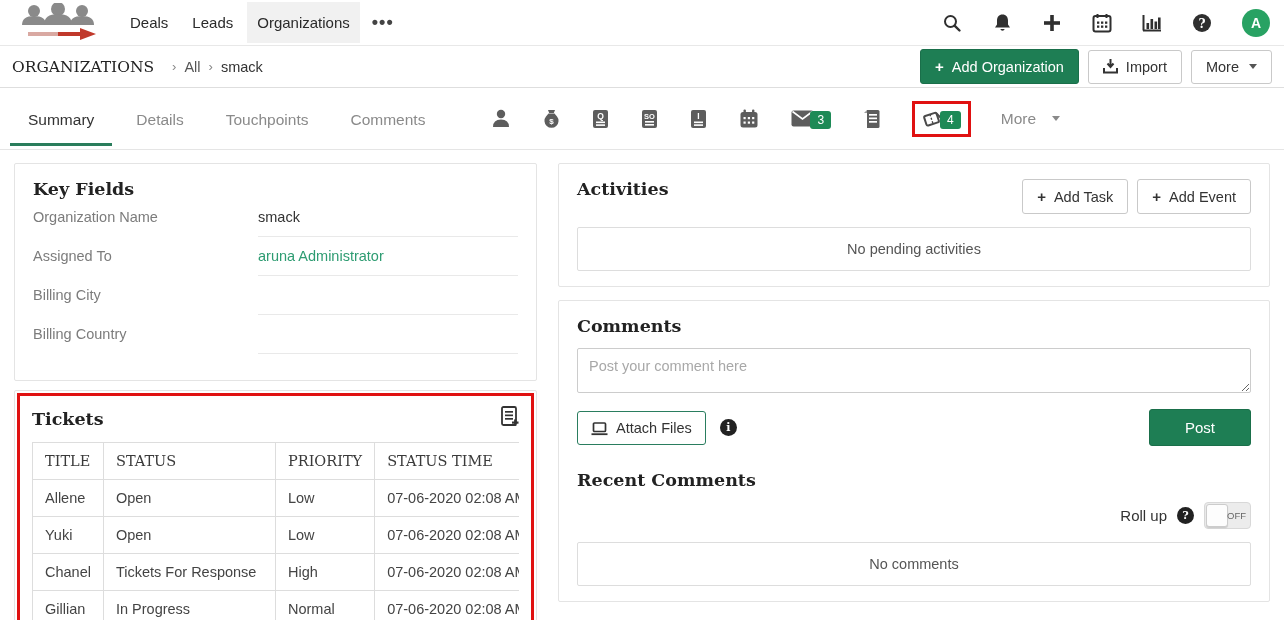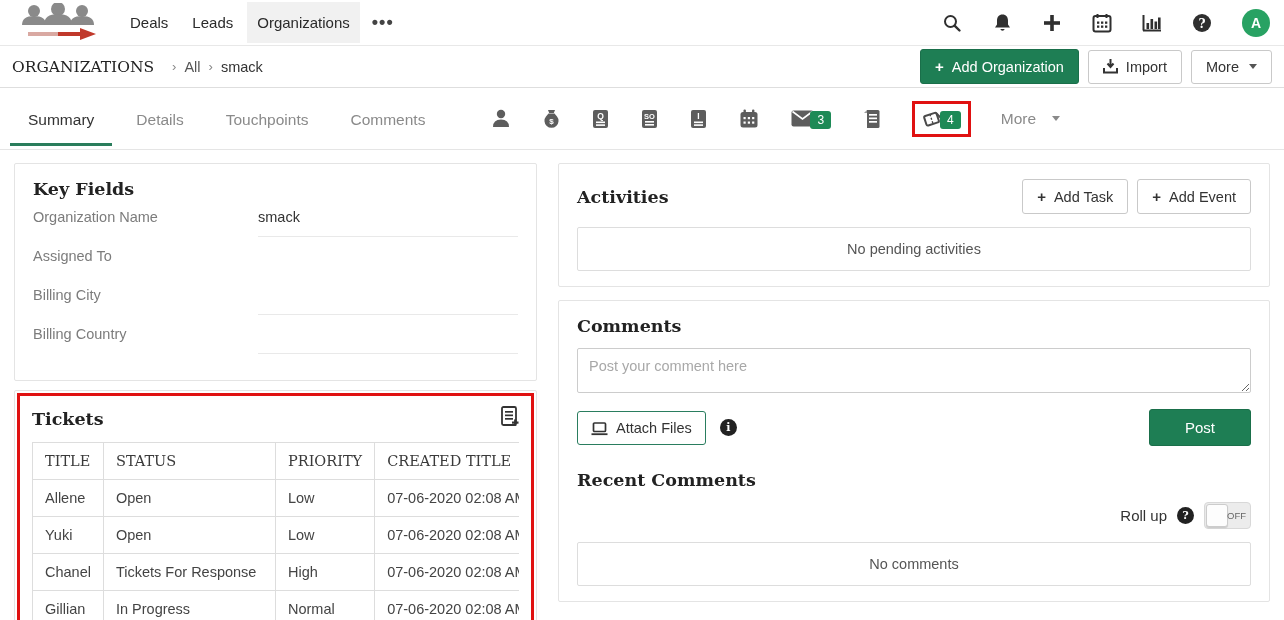--- a/index.html
+++ b/index.html
@@ -72,21 +72,21 @@
   .tickets-outer { margin-top:9px; padding:2px; }
   .tickets-red { border:3px solid #e01111; padding:10px 12px 12px; }
   .tickets-head { display:flex; align-items:center; justify-content:space-between; margin-bottom:10px; }
   .tickets-tablewrap { overflow:hidden; }
   table.tickets { border-collapse:collapse; min-width:540px; }
   table.tickets th { font-family:"DejaVu Serif", serif; font-weight:normal; font-size:14.5px;
     color:#3a3a3a; text-align:left; padding:10px 12px; border:1px solid #ddd; white-space:nowrap; }
   table.tickets td { font-size:14.5px; color:#444; padding:10px 12px; border:1px solid #ddd; white-space:nowrap; }
 
   
-  .act-head { display:flex; align-items:center;gap:48px; }
+  .act-head { display:flex; align-items:flex-start;gap:48px; }
   .act-buttons { margin-left:auto; display:flex; gap:9px; }
   .empty-box { border:1px solid #ddd; border-radius:2px; margin-top:13px; height:44px;
     display:flex; align-items:center; justify-content:center; font-size:14.5px; color:#555; }
 
   
   .comments-panel { margin-top:13px; }
   textarea.comment-input { width:100%; height:45px; border:1px solid #ccc; border-radius:2px;
     margin-top:12px; padding:9px 11px; font-size:14.5px; color:#333;
     font-family:"Liberation Sans", sans-serif; resize:vertical; }
   textarea.comment-input::placeholder { color:#a8a8a8; }
@@ -313,20 +313,21 @@
 
     <div class="panel panel-pad">
       <div class="panel-title serif">Key Fields</div>
       <div style="margin-top:10px;">
         <div class="field-row">
           <div class="field-label">Organization Name</div>
           <div class="field-value">smack</div>
         </div>
         <div class="field-row">
           <div class="field-label">Assigned To</div>
+          <div class="field-value link">aruna Administrator</div>
         </div>
         <div class="field-row">
           <div class="field-label">Billing City</div>
           <div class="field-value"></div>
         </div>
         <div class="field-row">
           <div class="field-label">Billing Country</div>
           <div class="field-value"></div>
         </div>
       </div>
@@ -347,21 +348,21 @@
               </svg>
           </div>
         </div>
         <div class="tickets-tablewrap">
           <table class="tickets">
             <thead>
               <tr>
                 <th style="width:68px;">TITLE</th>
                 <th style="width:172px;">STATUS</th>
                 <th style="width:96px;">PRIORITY</th>
-                <th>CREATED TITLE</th>
+                <th>STATUS TIME</th>
               </tr>
             </thead>
             <tbody>
               <tr>
                 <td>Allene</td>
                   <td>Open</td>
                 <td>Low</td>
                   <td>07-06-2020 02:08 AM</td>
               </tr>
               <tr>

